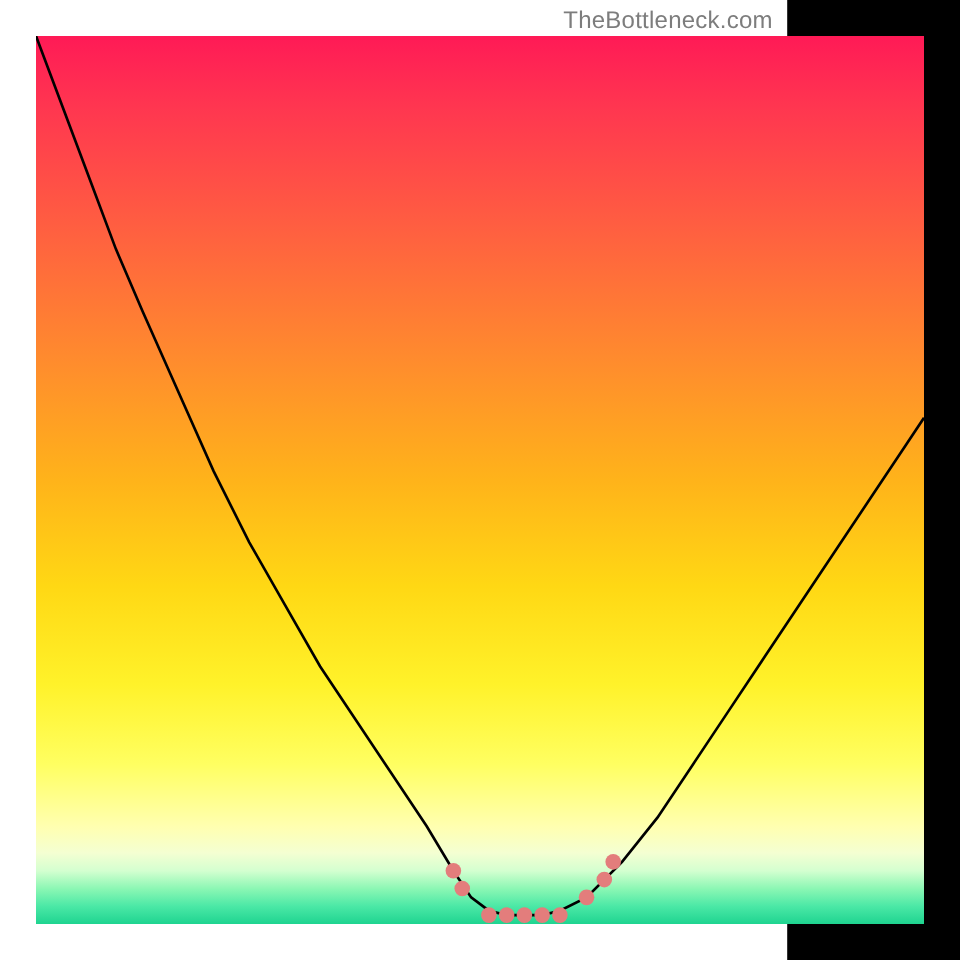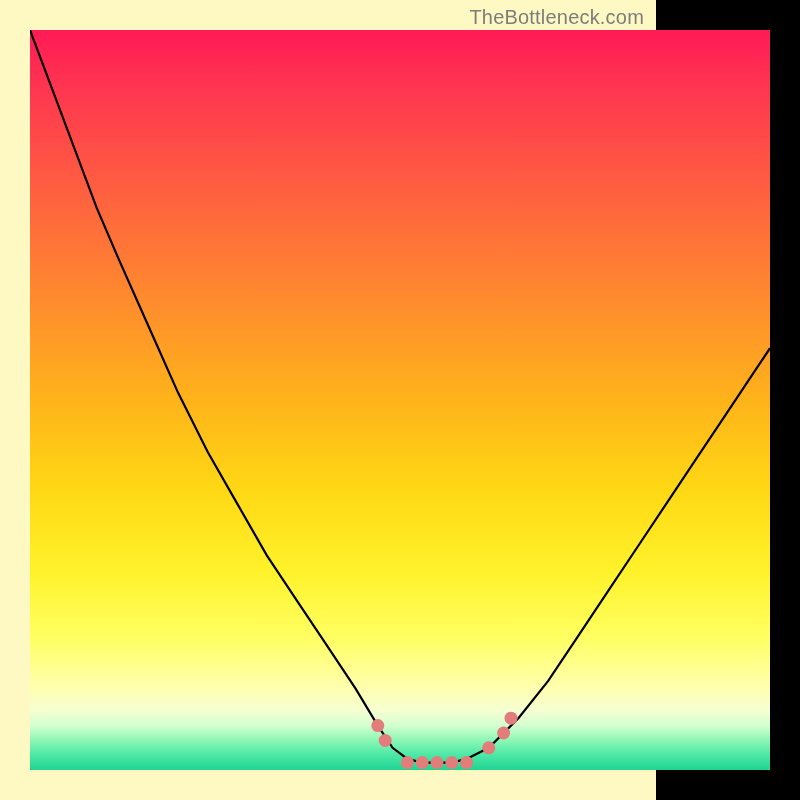--- a/index.html
+++ b/index.html
@@ -8,21 +8,21 @@
     width: 800px;
     height: 800px;
     overflow: hidden;
     background: #000;
     font-family: Arial, Helvetica, sans-serif;
   }
   .frame {
     position: absolute;
     top: 0; left: 0;
     width: 656px; height: 800px;
-    background: #fef9c3;
+    background: #ffffff;
   }
   .plot-area {
     position: absolute;
     top: 30px;
     left: 30px;
     width: 740px;
     height: 740px;
     overflow: hidden;
   }
   .gradient {

